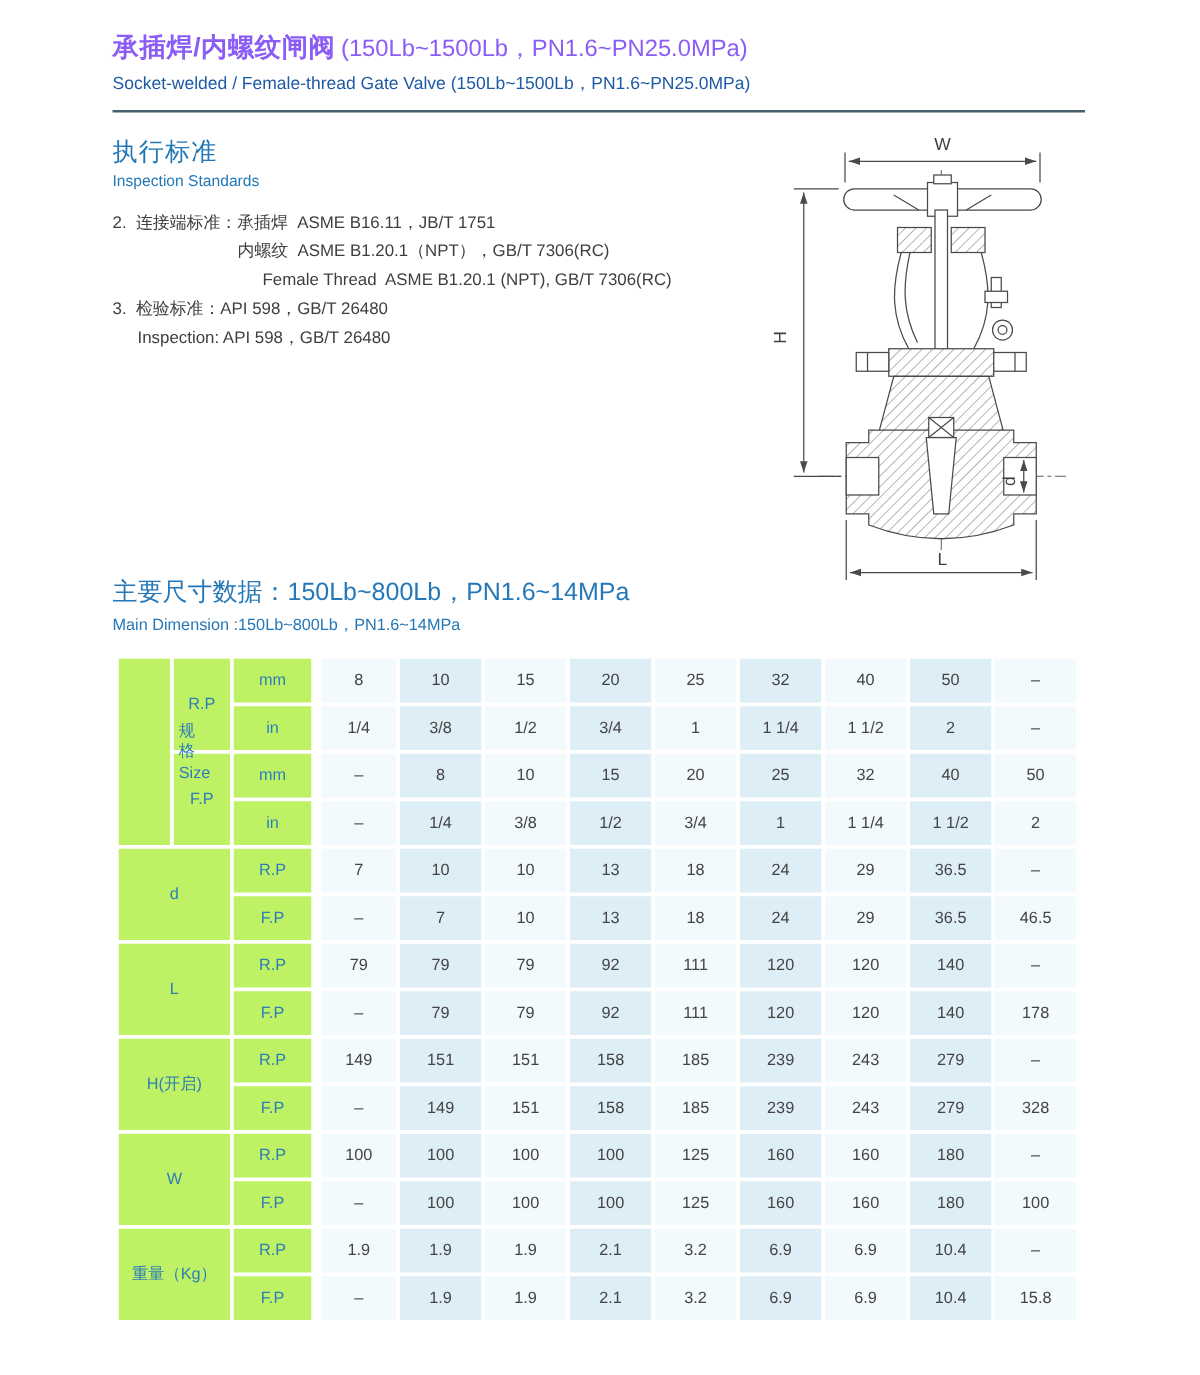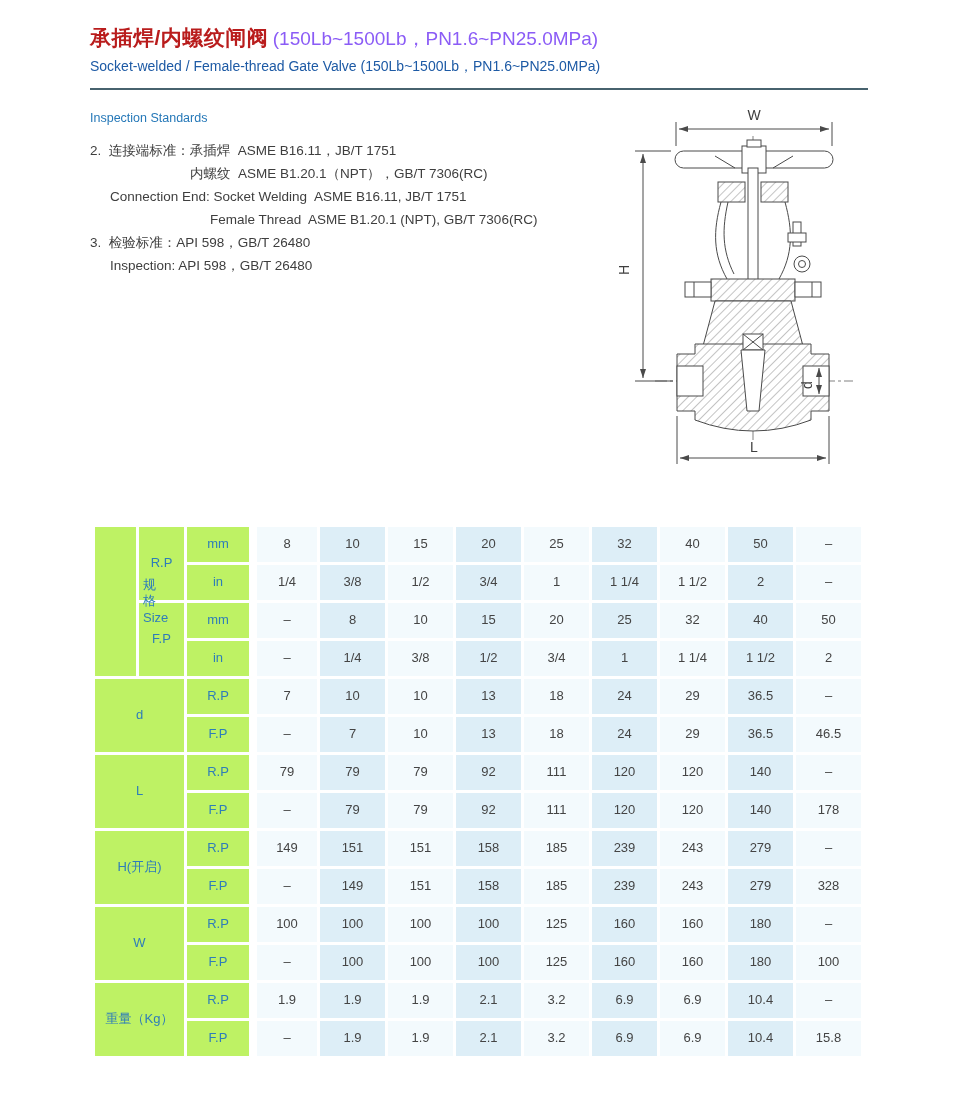--- a/index.html
+++ b/index.html
@@ -1,21 +1,21 @@
 <!DOCTYPE html>
 <html><head>
 <meta charset="utf-8">
 <style>
   html,body{margin:0;padding:0;background:#fff;}
   .page{position:relative;width:960px;height:1100px;background:#ffffff;overflow:hidden;
         font-family:"Liberation Sans","DejaVu Sans",sans-serif;}
 
   
   .titleblock{position:absolute;left:90px;top:24px;}
-  .title-zh{font-size:21px;font-weight:bold;color:#b91c1c;letter-spacing:.5px;}
+  .title-zh{font-size:21px;font-weight:bold;color:#8b5cf6;letter-spacing:.5px;}
   .title-spec{font-size:19px;font-weight:normal;color:#8b5cf6;}
   .subtitle{font-size:14px;color:#1d5aa5;margin-top:6px;}
   .divider{position:absolute;left:90px;top:88px;width:778px;height:2px;background:#47626e;}
 
   
   .standards{position:absolute;left:90px;top:108px;width:500px;}
   .sec-h-zh{font-size:20px;color:#2578b8;letter-spacing:1px;}
   .sec-h-en{font-size:12.5px;color:#2578b8;margin-top:3px;}
   .std-list{margin-top:14px;font-size:13.5px;color:#3e3e3e;}
   .std-list div{line-height:23px;white-space:pre;}
@@ -52,25 +52,25 @@
   <div class="titleblock">
     <div>
       <span class="title-zh">承插焊/内螺纹闸阀</span>
       <span class="title-spec">(150Lb~1500Lb，PN1.6~PN25.0MPa)</span>
     </div>
     <div class="subtitle">Socket-welded / Female-thread Gate Valve (150Lb~1500Lb，PN1.6~PN25.0MPa)</div>
   </div>
   <div class="divider"></div>
 
   <div class="standards">
+    <div class="sec-h-zh">执行标准</div>
     <div class="sec-h-en">Inspection Standards</div>
     <div class="std-list">
       <div class="l0">2.  连接端标准：承插焊  ASME B16.11，JB/T 1751</div>
       <div class="l2">内螺纹  ASME B1.20.1（NPT），GB/T 7306(RC)</div>
-      <div class="l1">Connection End: Socket Welding  ASME B16.11, JB/T 1751</div>
       <div class="l3">Female Thread  ASME B1.20.1 (NPT), GB/T 7306(RC)</div>
       <div class="l0">3.  检验标准：API 598，GB/T 26480</div>
       <div class="l1">Inspection: API 598，GB/T 26480</div>
     </div>
   </div>
 
   <div class="drawing">
     <svg width="250" height="378" viewBox="0 0 250 378">
       <defs>
         <pattern id="hx" width="6" height="6" patternUnits="userSpaceOnUse" patternTransform="rotate(45)">
@@ -139,20 +139,24 @@
       </g>
       <g fill="#3f3f3f" font-size="14" font-family="Liberation Sans, sans-serif">
         <text x="139" y="24" text-anchor="middle">W</text>
         <text transform="translate(14,174) rotate(-90)" text-anchor="middle">H</text>
         <text x="139" y="356" text-anchor="middle">L</text>
         <text transform="translate(197,289) rotate(-90)" text-anchor="middle">d</text>
       </g>
     </svg>
   </div>
 
+  <div class="dimblock">
+    <div class="dim-h-zh">主要尺寸数据：150Lb~800Lb，PN1.6~14MPa</div>
+    <div class="dim-h-en">Main Dimension :150Lb~800Lb，PN1.6~14MPa</div>
+  </div>
 
   <div class="tblwrap">
     <table>
       <colgroup>
         <col style="width:41px">
           <col style="width:45px">
           <col style="width:62px">
         <col style="width:65px">
           <col style="width:65px">
           <col style="width:65px">

